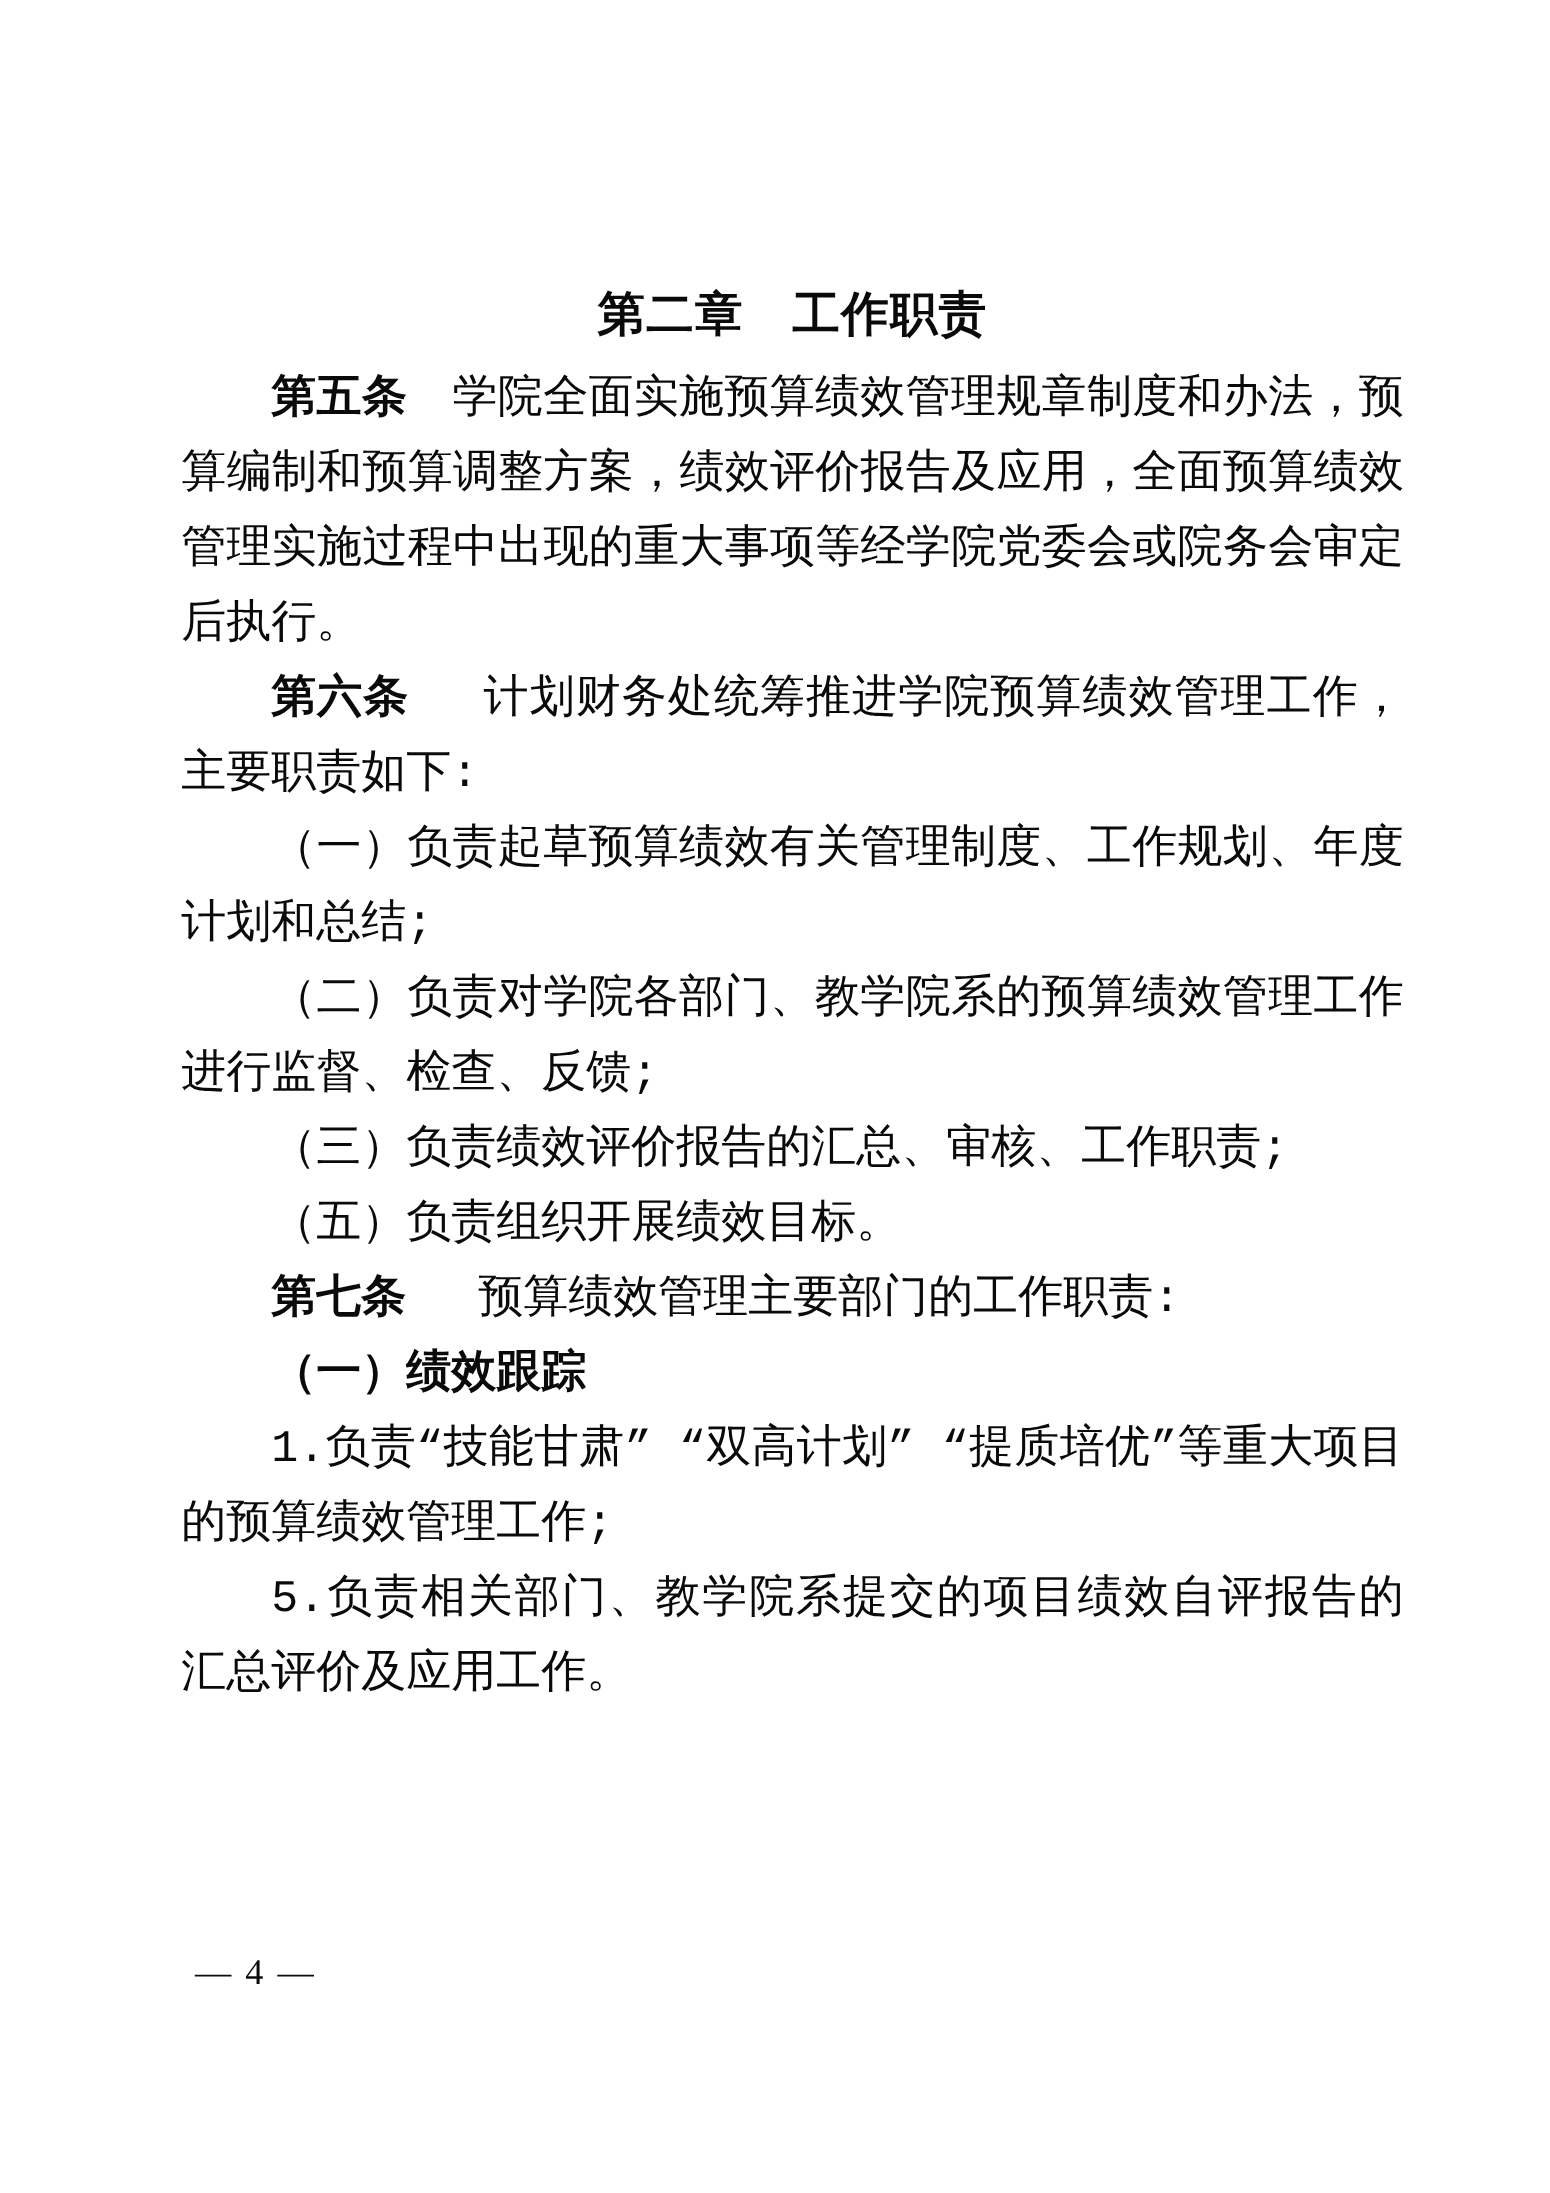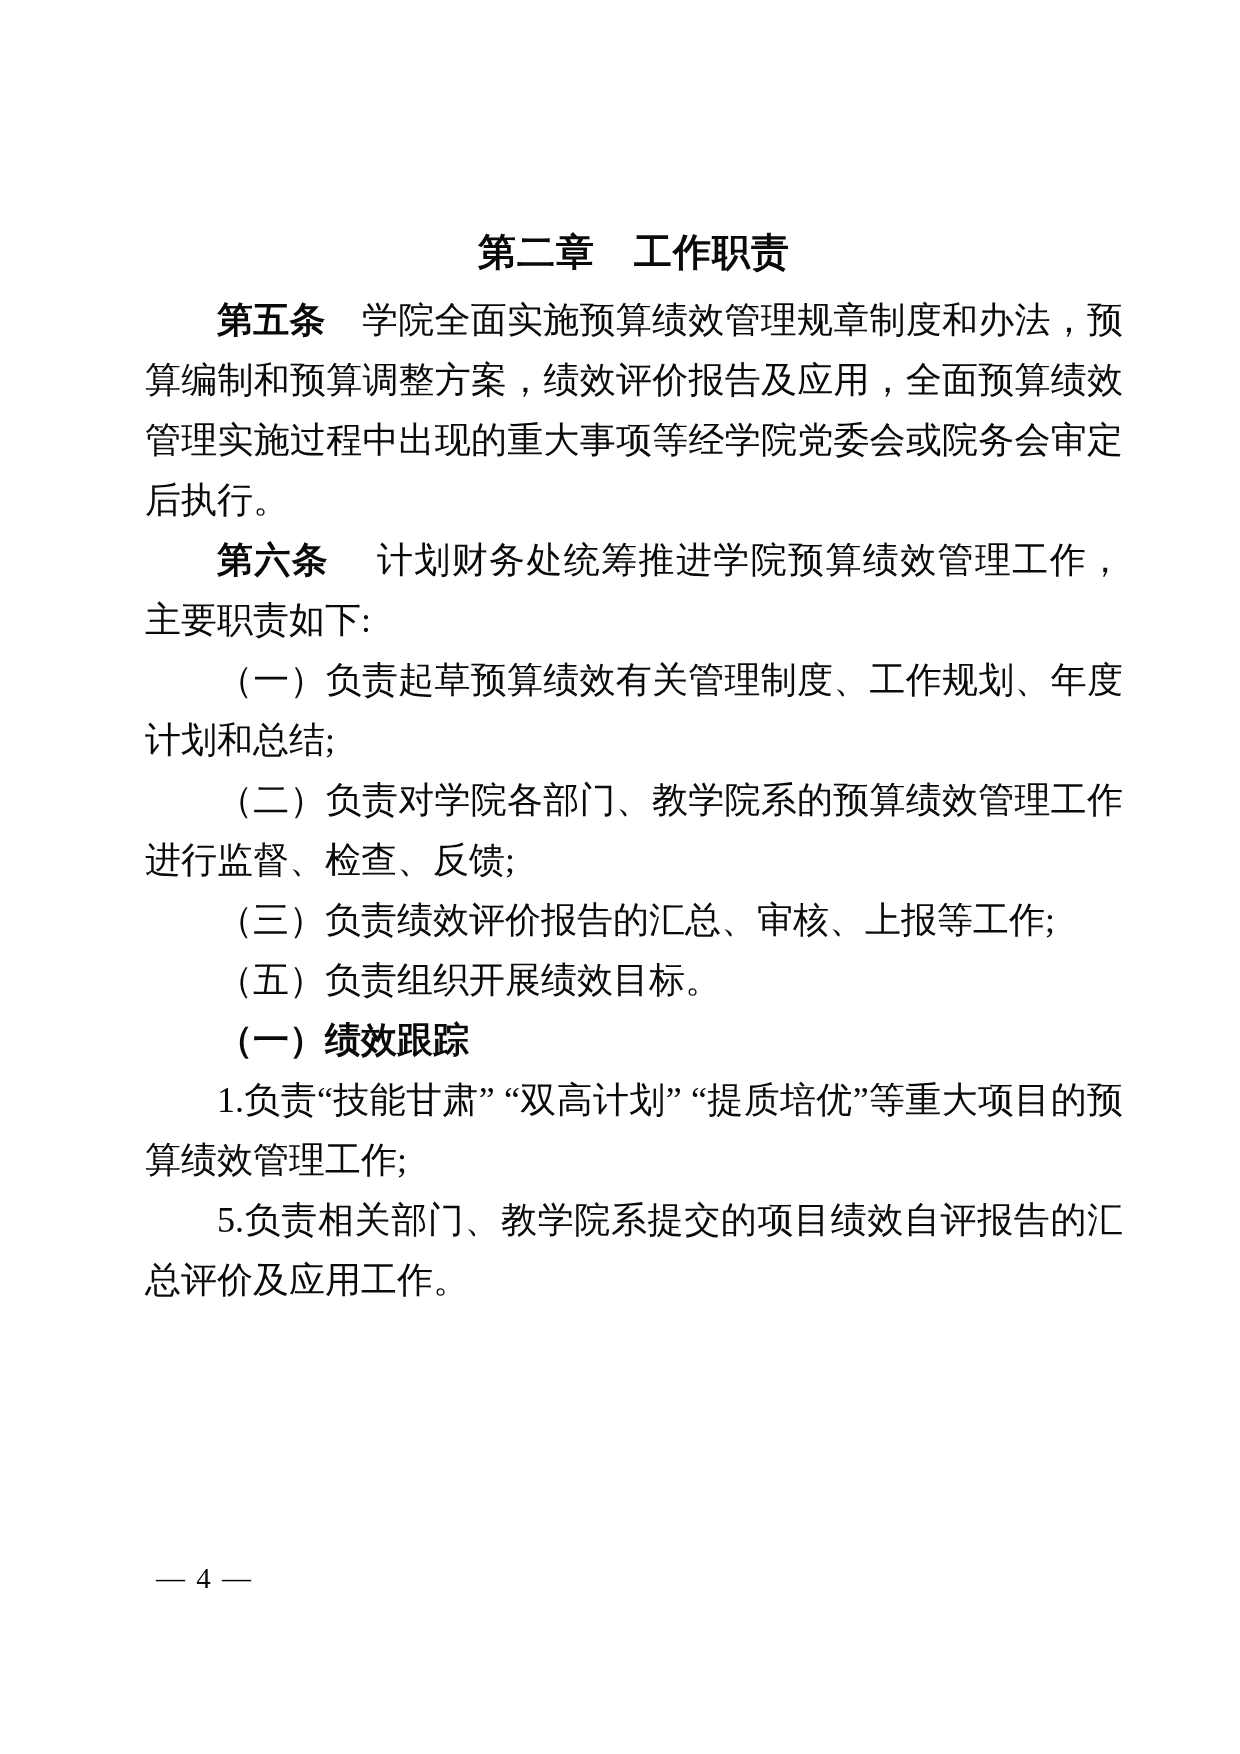--- a/index.html
+++ b/index.html
@@ -25,21 +25,21 @@
     font-family: "Liberation Sans", "DejaVu Sans", sans-serif;
     font-weight: 700;
     font-size: 38px;
     line-height: 60px;
     text-align: center;
     letter-spacing: 1px;
     margin: 0 0 8px 0;
     white-space: pre-wrap;
   }
   .para {
-    font-family: Liberation Serif, serif;
+    font-family: Liberation Mono, monospace;
     font-size: 36px;
     line-height: 60px;
     text-align: justify;
     text-justify: inter-ideograph;
     text-indent: 2em;
     margin: 0;
     white-space: pre-wrap;
     word-break: break-all;
   }
   .para .run-bold {
@@ -64,21 +64,22 @@
 <body>
 
 <div class="page">
   <div class="content">
     <h1 class="doc-title">第二章　工作职责</h1>
     <div id="paragraph-list">
         <p class="para"><span class="run-bold">第五条</span><span class="run">　学院全面实施预算绩效管理规章制度和办法，预算编制和预算调整方案，绩效评价报告及应用，全面预算绩效管理实施过程中出现的重大事项等经学院党委会或院务会审定后执行。</span></p>
         <p class="para"><span class="run-bold">第六条</span><span class="run">　 计划财务处统筹推进学院预算绩效管理工作，主要职责如下:</span></p>
         <p class="para"><span class="run">（一）负责起草预算绩效有关管理制度、工作规划、年度计划和总结;</span></p>
         <p class="para"><span class="run">（二）负责对学院各部门、教学院系的预算绩效管理工作进行监督、检查、反馈;</span></p>
-        <p class="para"><span class="run">（三）负责绩效评价报告的汇总、审核、上报等工作;</span></p>
+        <p class="para"><span class="run">（三）负责绩效评价报告的汇总、审核、工作职责;</span></p>
         <p class="para"><span class="run">（五）负责组织开展绩效目标。</span></p>
+        <p class="para"><span class="run-bold">第七条</span><span class="run">　 预算绩效管理主要部门的工作职责:</span></p>
         <p class="para subheading"><span class="run-bold">（一）绩效跟踪</span></p>
         <p class="para"><span class="run">1.负责“技能甘肃” “双高计划” “提质培优”等重大项目的预算绩效管理工作;</span></p>
         <p class="para"><span class="run">5.负责相关部门、教学院系提交的项目绩效自评报告的汇总评价及应用工作。</span></p>
       </div>
   </div>
   <div class="page-footer">— 4 —</div>
 </div>
 
 </body></html>

